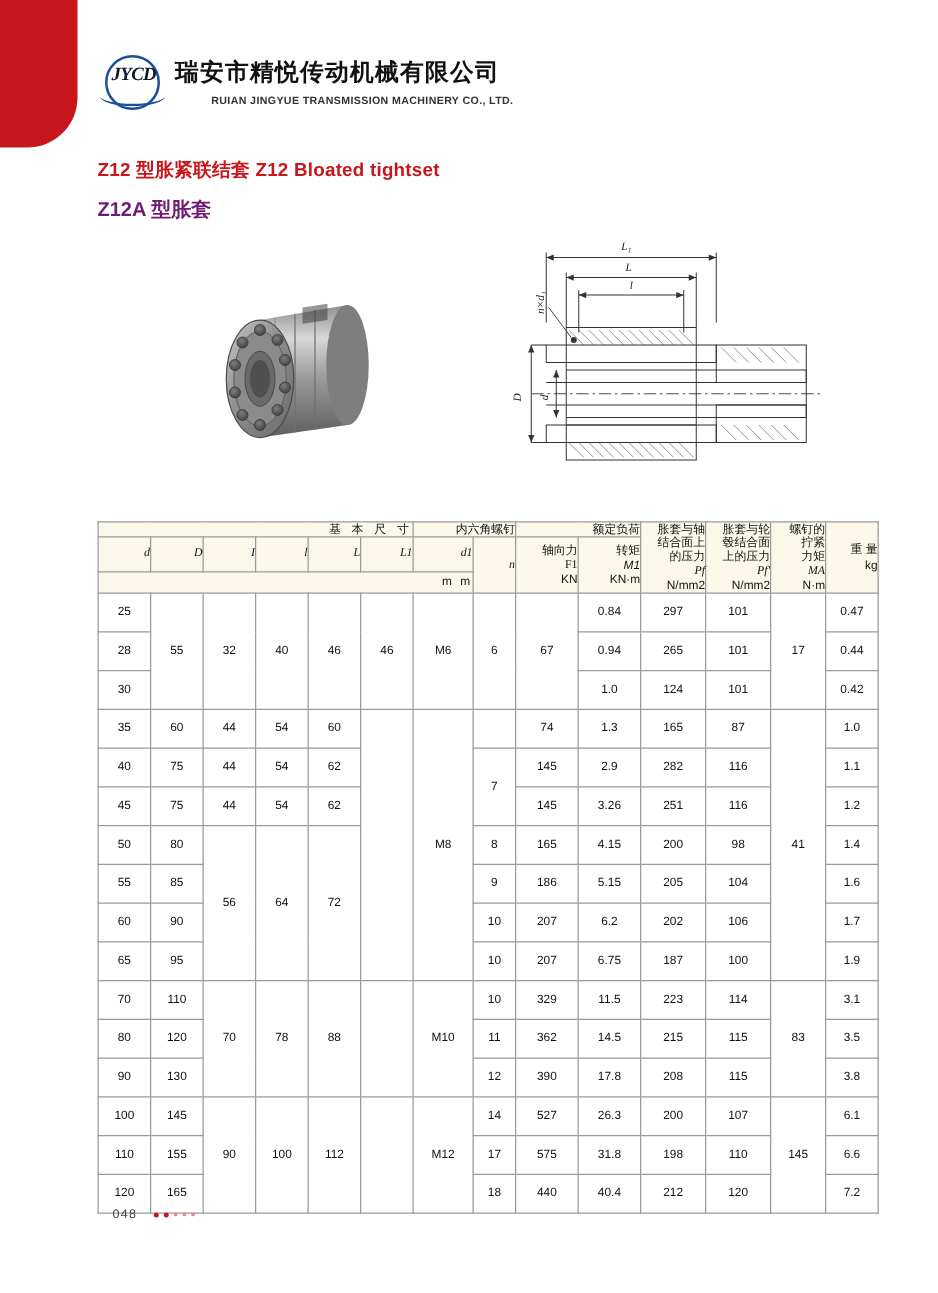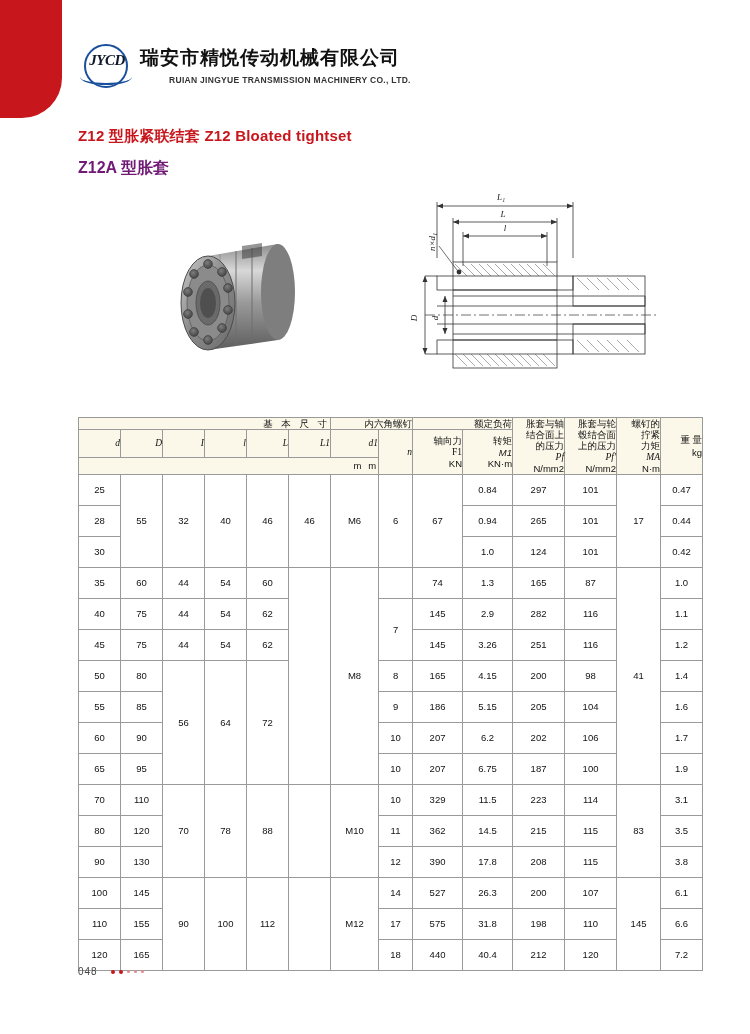--- a/index.html
+++ b/index.html
@@ -158,21 +158,21 @@
   }
   .hdr-big { font-size: 11px; letter-spacing: 3px; }
   .hdr-sym { font-size: 11px; font-style: italic; font-family: "Liberation Serif", serif; }
   .hdr-small { font-size: 8.2px; line-height: 1.25; }
   .unit-row td { font-size: 9.5px; letter-spacing: 2px; }
   tbody td { height: 30px; }
 
   
   .footer {
     position: absolute;
-    left: 78px;
+    left: 90px;
     top: 966px;
     display: flex;
     align-items: center;
     gap: 13px;
   }
   .page-num {
     font-size: 10px;
     color: #444;
     letter-spacing: 1px;
   }

